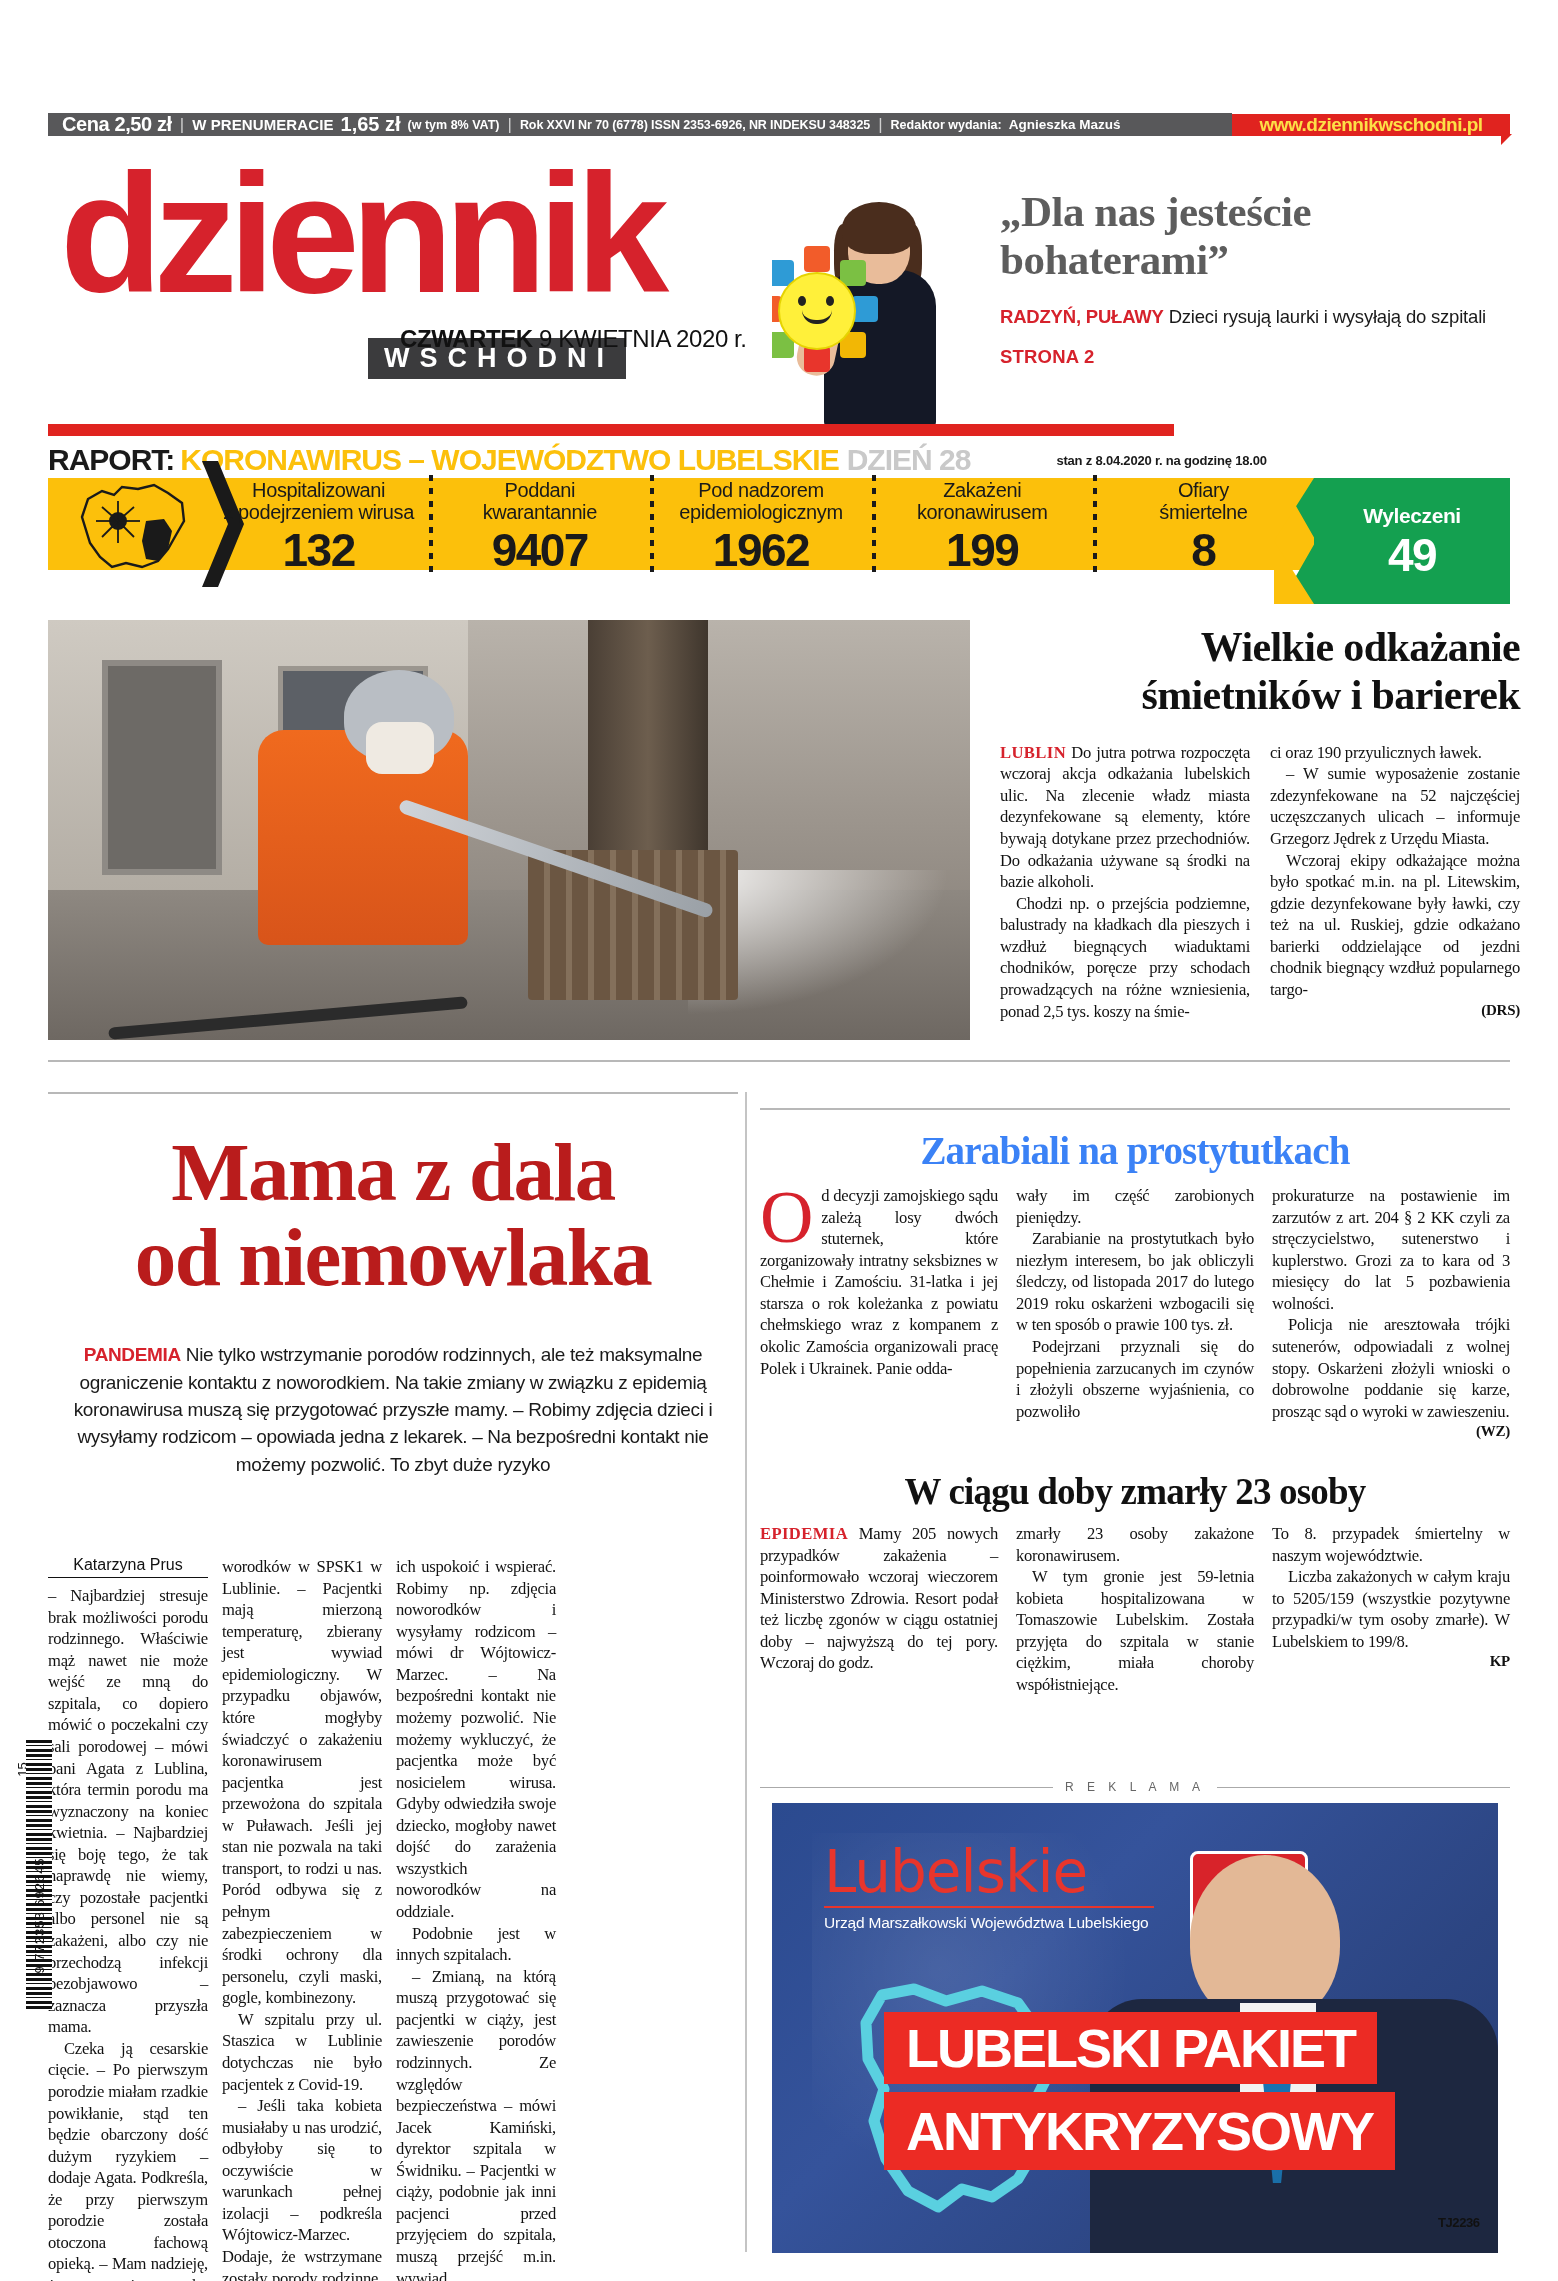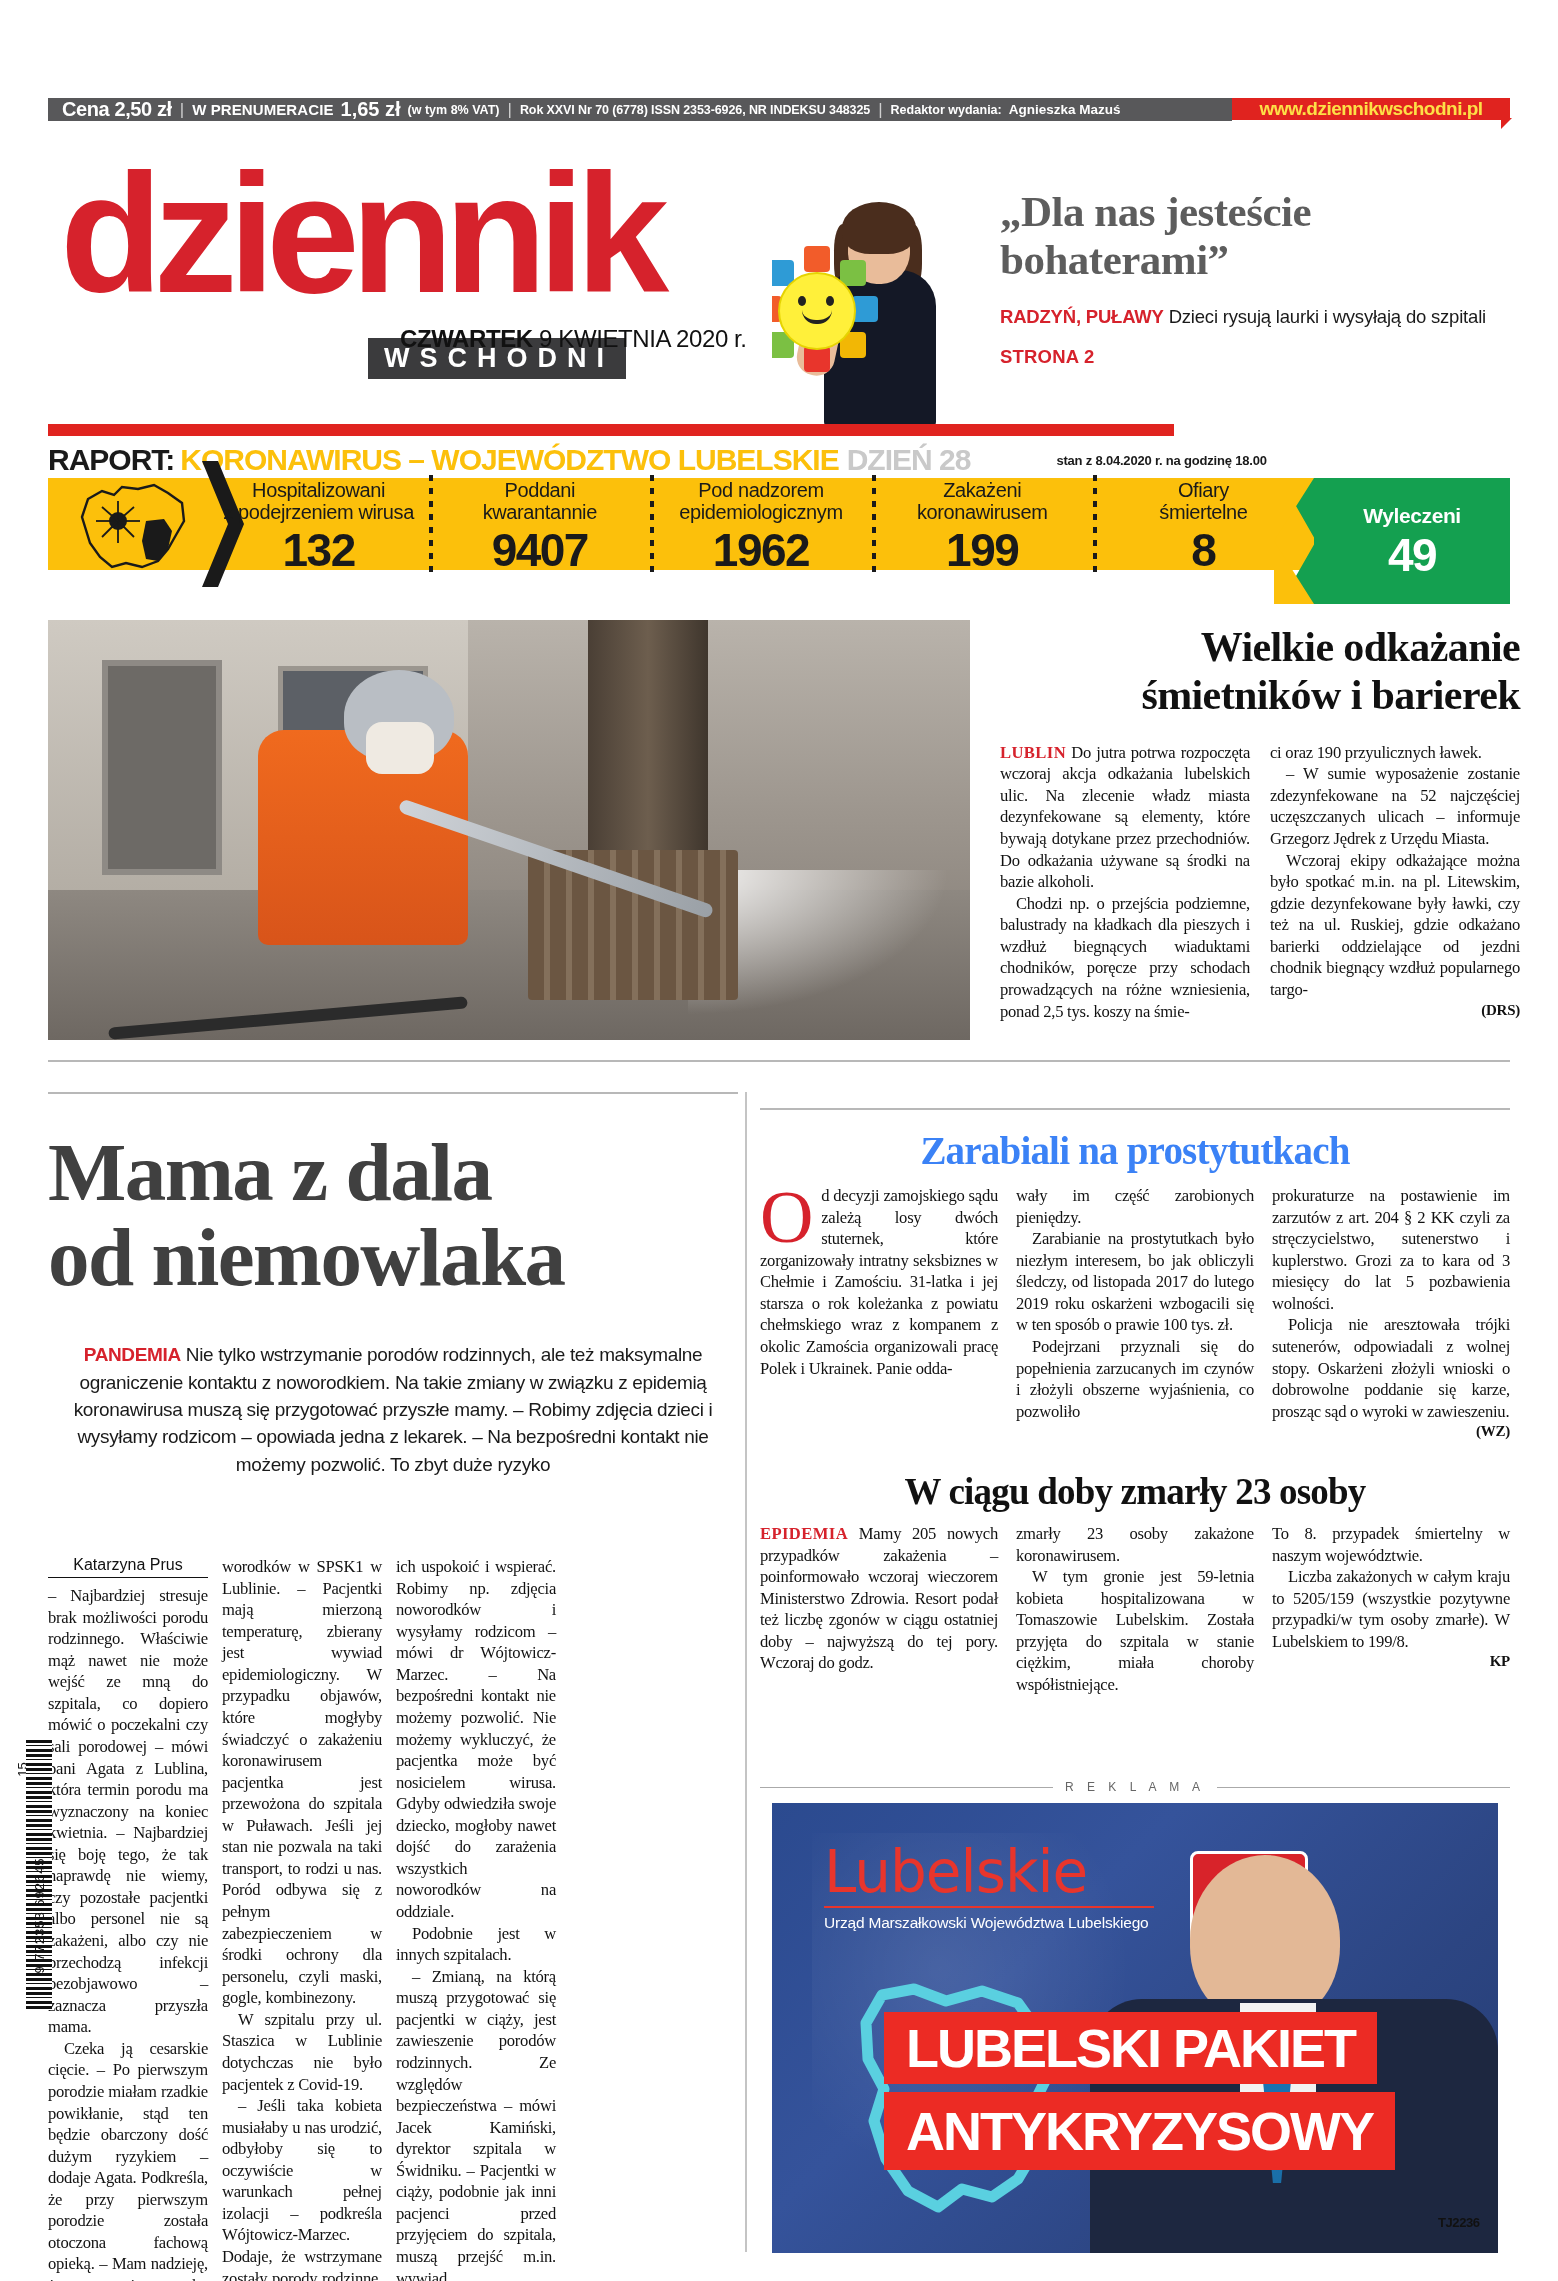--- a/index.html
+++ b/index.html
@@ -7,21 +7,21 @@
     width: 1558px; height: 2281px;
     background: #ffffff;
     font-family: "Liberation Sans", sans-serif;
     overflow: hidden;
   }
   .page { position: relative; width: 1558px; height: 2281px; background:#fff; }
 
   
   .topbar {
     position:absolute; left:48px; top:98px; width:1462px; height:38px;
-    display:flex; align-items:flex-start;
+    display:flex; align-items:flex-end;
   }
   .topbar-grey {
     flex:1 1 auto; background:#58585a; color:#fff;
     display:flex; align-items:center; padding-left:14px; gap:7px;
     white-space:nowrap; overflow:hidden;
   }
   .tb-price { font-size:20px; font-weight:bold; letter-spacing:-.4px; }
   .tb-sep { font-size:17px; color:#cfcfcf; padding:0 1px; }
   .tb-sub { font-size:15px; font-weight:bold; letter-spacing:.1px; }
   .tb-subnum { font-size:20px; font-weight:bold; }
@@ -273,22 +273,22 @@
   .kicker-red { color:#d6222c; font-weight:bold; letter-spacing:.4px; }
   .sig { text-align:right; font-weight:bold; font-size:15px; }
 
   
   .hrule { position:absolute; background:#b8b8b8; height:2px; }
 
   
   .lead-wrap { position:absolute; left:48px; top:1130px; width:690px; }
   .lead-h {
     font-family:"Liberation Serif", serif;
-    font-size:83px; line-height:1.02; font-weight:bold; color:#404040;
-    text-align:left; letter-spacing:-1.6px;
+    font-size:83px; line-height:1.02; font-weight:bold; color:#b91c1c;
+    text-align:center; letter-spacing:-1.6px;
   }
   .lead-sub {
     margin-top:42px;
     font-size:19px; line-height:1.44; text-align:center; color:#1a1a1a;
     letter-spacing:-.35px;
   }
   .lead-sub b { color:#d6222c; font-weight:bold; }
 
   
   .lead-cols {

